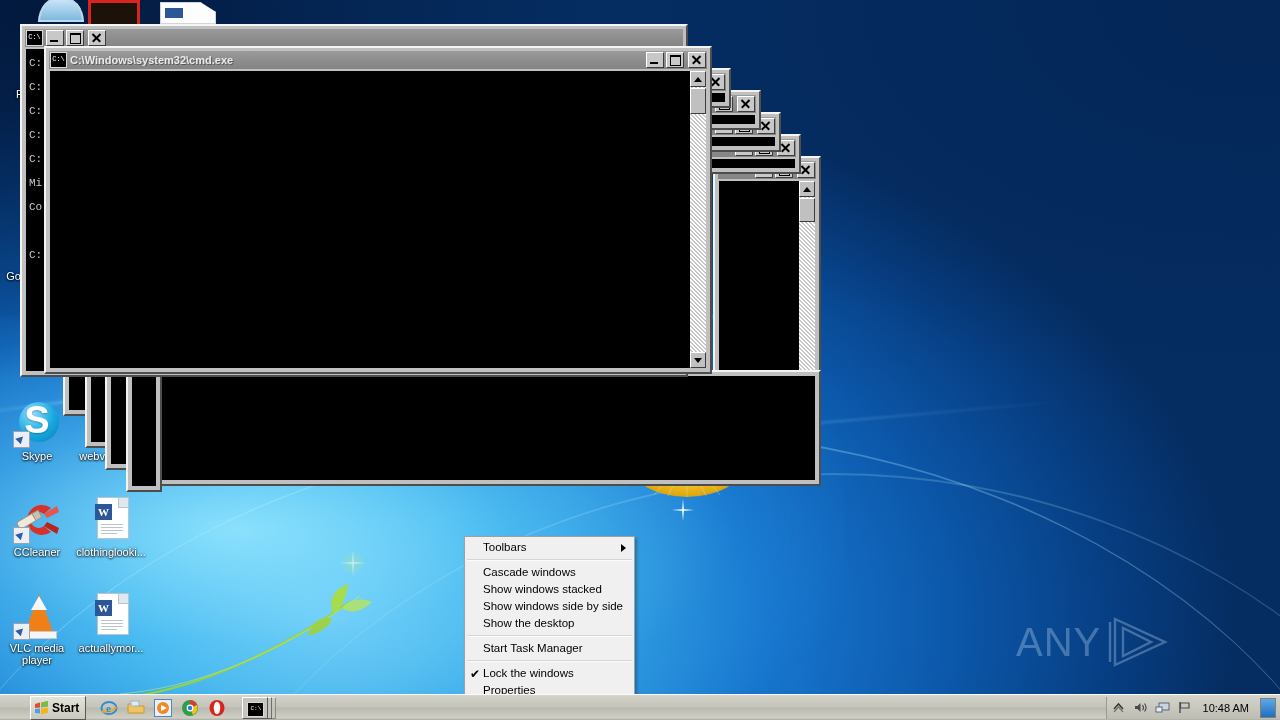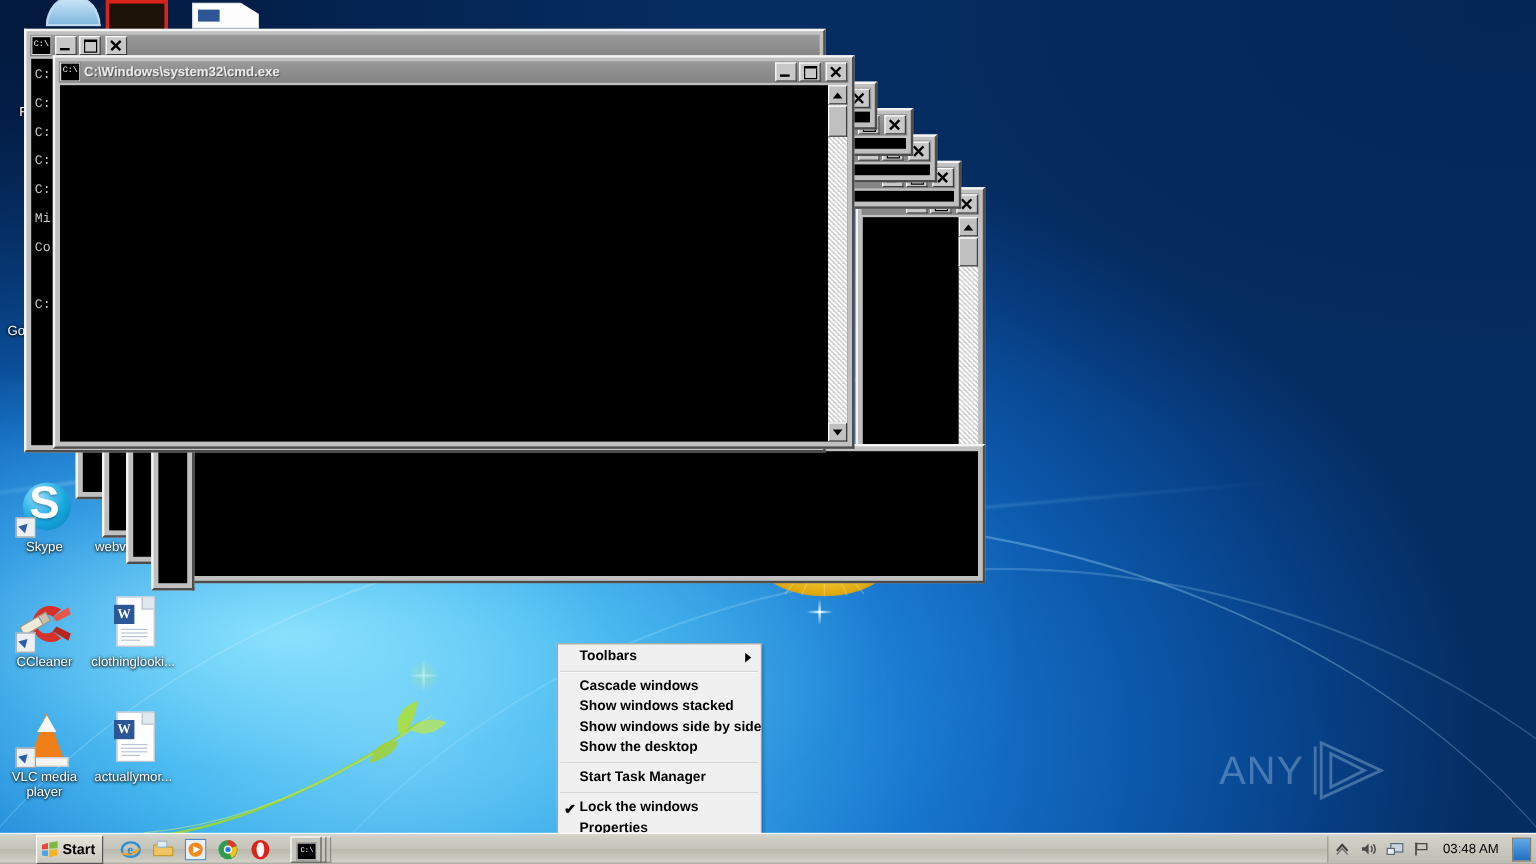--- a/index.html
+++ b/index.html
@@ -46,21 +46,21 @@
   .sparkle{position:absolute;background:transparent;}
   .sparkle::before,.sparkle::after{content:"";position:absolute;background:rgba(235,255,255,.9);}
   .sparkle::before{left:50%;top:0;width:2px;height:100%;transform:translateX(-50%);
     background:linear-gradient(180deg,rgba(255,255,255,0),rgba(240,255,255,.95),rgba(255,255,255,0));}
   .sparkle::after{top:50%;left:0;height:2px;width:100%;transform:translateY(-50%);
     background:linear-gradient(90deg,rgba(255,255,255,0),rgba(240,255,255,.95),rgba(255,255,255,0));}
 
   
   #watermark{position:absolute;left:1016px;top:612px;width:250px;height:60px;
     display:flex;align-items:center;gap:6px;opacity:.30;pointer-events:none;}
-  #watermark .wm-text{font-size:33px;letter-spacing:1px;color:#cfe9ff;font-family:"Liberation Sans",sans-serif;font-weight:400;}
+  #watermark .wm-text{font-size:40px;letter-spacing:1px;color:#cfe9ff;font-family:"Liberation Sans",sans-serif;font-weight:400;}
 
   
   .dicon{position:absolute;width:86px;text-align:center;}
   .dicon .glyph{width:48px;height:48px;margin:0 auto;position:relative;}
   .dicon .lbl{margin-top:2px;font-size:11px;line-height:12px;color:#fff;
     text-shadow:0 1px 2px rgba(0,0,0,.9),0 0 3px rgba(0,0,0,.85);
     word-wrap:break-word;font-family:"Liberation Sans",sans-serif;}
   .shortcut-arrow{position:absolute;left:0;bottom:0;width:15px;height:15px;
     background:#eceff3;border:1px solid #9aa3ad;}
   .shortcut-arrow::after{content:"";position:absolute;left:3px;top:3px;
@@ -141,21 +141,21 @@
   .sb-btn.down .ar{border-top:5px solid #000;}
   .sb-thumb{position:absolute;left:0;width:16px;background:#c0c0c0;
     border-top:1px solid #fff;border-left:1px solid #fff;border-right:1px solid #3d3d3d;border-bottom:1px solid #3d3d3d;
     box-sizing:border-box;}
   .cons-txt{position:absolute;left:3px;top:2px;color:#c8c8c8;font-size:11px;line-height:24px;
     font-family:"Liberation Mono",monospace;white-space:pre;}
 
   
   #ctxmenu{position:absolute;left:464px;top:536px;width:171px;
     background:#f0f0f0;border:1px solid #a0a0a0;box-shadow:2px 2px 3px rgba(0,0,0,.28);
-    padding:2px 0;box-sizing:border-box;font-size:11.5px;color:#000;font-weight:bold;}
+    padding:2px 0;box-sizing:border-box;font-size:11.5px;color:#000;}
   #ctxmenu .mi{position:relative;height:17px;line-height:17px;padding:0 10px 0 18px;white-space:nowrap;
     font-family:"Liberation Sans",sans-serif;}
   #ctxmenu .mi .arrow{position:absolute;right:8px;top:5px;width:0;height:0;
     border-left:5px solid #000;border-top:4px solid transparent;border-bottom:4px solid transparent;}
   #ctxmenu .mi .chk{position:absolute;left:5px;top:1px;font-size:12px;color:#000;}
   #ctxmenu .sep{height:1px;background:#d6d6d6;border-bottom:1px solid #fbfbfb;margin:3px 2px;}
 
   
   #taskbar{position:absolute;left:0;bottom:0;width:1280px;height:26px;
     background:linear-gradient(180deg,#d7d7cf 0%,#cfcfc6 10%,#c4c4ba 48%,#b9b9ae 52%,#cfcfc6 92%,#a9a99e 100%);
@@ -618,16 +618,16 @@
         <rect x="4" y="3" width="10" height="7" fill="#c9d4de" stroke="#5a6a78"></rect>
         <rect x="1" y="7" width="6" height="5" fill="#e6edf3" stroke="#5a6a78"></rect>
       </svg>
     </div>
     <div class="tico">
       <svg width="15" height="15" viewBox="0 0 15 15">
         <line x1="3" y1="2" x2="3" y2="13" stroke="#4a4a4a" stroke-width="1.4"></line>
         <path d="M3.5,3 L12,3 L12,8 L3.5,8 Z" fill="none" stroke="#4a4a4a" stroke-width="1.2"></path>
       </svg>
     </div>
-    <div id="clock">03:48 AM</div>
+    <div id="clock">10:48 AM</div>
     <div id="showdesk"></div>
   </div>
 </div>
 
 </body></html>

